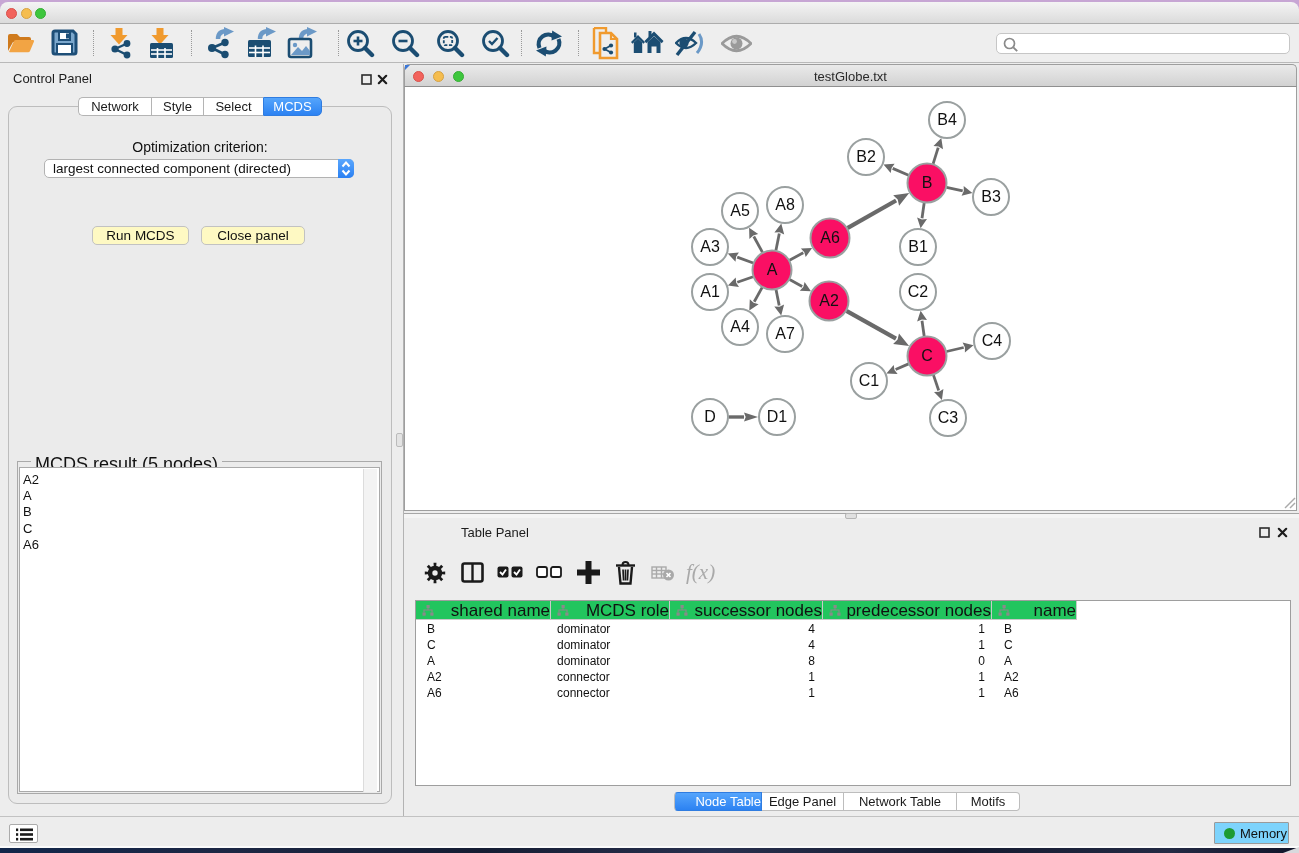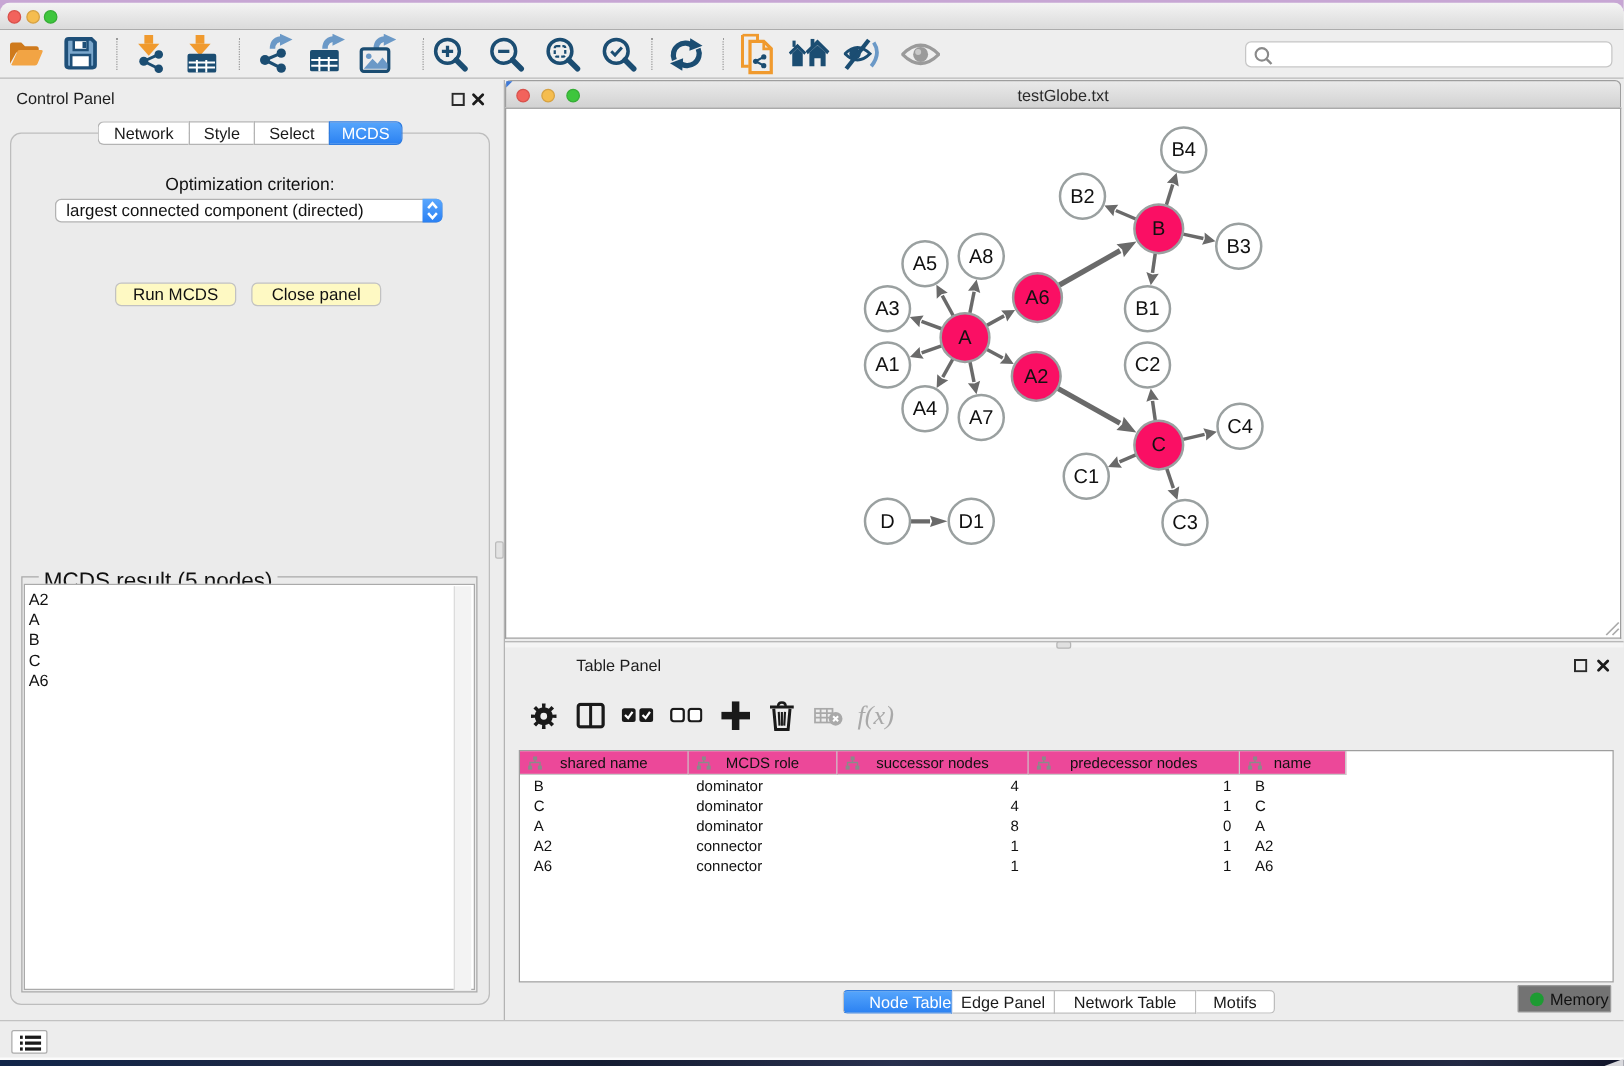--- a/index.html
+++ b/index.html
@@ -63,34 +63,34 @@
      border:1px solid #9e9e9e; border-top:1px solid #8f8f8f; }
   #nw-corner { left:405px; top:65px; width:0; height:0;
      border-top:5px solid #3c78d8; border-right:5px solid transparent; }
   
   #hdiv { left:404px; top:513px; width:895px; height:1px; background:#a6a6a6; }
   #hstrip { left:404px; top:514px; width:895px; height:4px; background:#f4f4f4; }
   #hgrip { left:845px; top:513px; width:12px; height:6px; background:#e0e0e0;
      border:1px solid #b5b5b5; border-radius:2px; }
   #tp-title { left:417px; top:525px; font-size:13px; color:#1d1d1d;margin-left:44px; }
   #table { left:415px; top:600px; width:876px; height:186px; background:#fff; border:1px solid #9e9e9e; }
-  .th { position:absolute; top:0; height:19px; background:#ec4899; border-right:1px solid #c9c9c9;
-     border-bottom:1px solid #c9c9c9; font-size:12px; color:#111; text-align:center; line-height:19px; }
+  .th { position:absolute; top:0; height:19px; background:#22c55e; border-right:1px solid #c9c9c9;
+     border-bottom:1px solid #c9c9c9; font-size:17px; color:#111; text-align:right; line-height:19px; }
   .td { position:absolute; font-size:12px; color:#111; }
   
   .btab { position:absolute; top:792px; height:19px; background:#fff; border:1px solid #bdbdbd;
      border-left:none; font-size:13px; color:#1a1a1a; text-align:center; line-height:18px; }
   .btab.sel { background:linear-gradient(#55a5fc,#2c82f2); color:#fff; border-color:#2f7ce0; }
   .btab.first { border-left:1px solid #bdbdbd; border-radius:4px 0 0 4px;text-align:right; }
   .btab.last { border-radius:0 4px 4px 0; }
   
   #statusline { left:0; top:816px; width:1299px; height:1px; background:#c2c2c2; }
   #lbtn { left:9px; top:824px; width:29px; height:19px; background:#fff;
      border:1px solid #ababab; border-radius:2px; }
-  #membtn { left:1214px; top:788px; width:75px; height:22px; background:#737373;
+  #membtn { left:1214px; top:822px; width:75px; height:22px; background:#7dd3fc;
      border:1px solid #9a9a9a; border-radius:1px; font-size:13px; color:#111; }
 </style>
 </head>
 <body>
 <div id="desk-top" class="abs"></div>
 <div id="titlebar" class="abs">
   <div class="light" style="left:6px; background:#f2635c; border:1px solid #d8514b;"></div>
   <div class="light" style="left:20.5px; background:#f5bd4f; border:1px solid #d6a243;"></div>
   <div class="light" style="left:35px; background:#3ec63d; border:1px solid #35ad35;"></div>
 </div>

